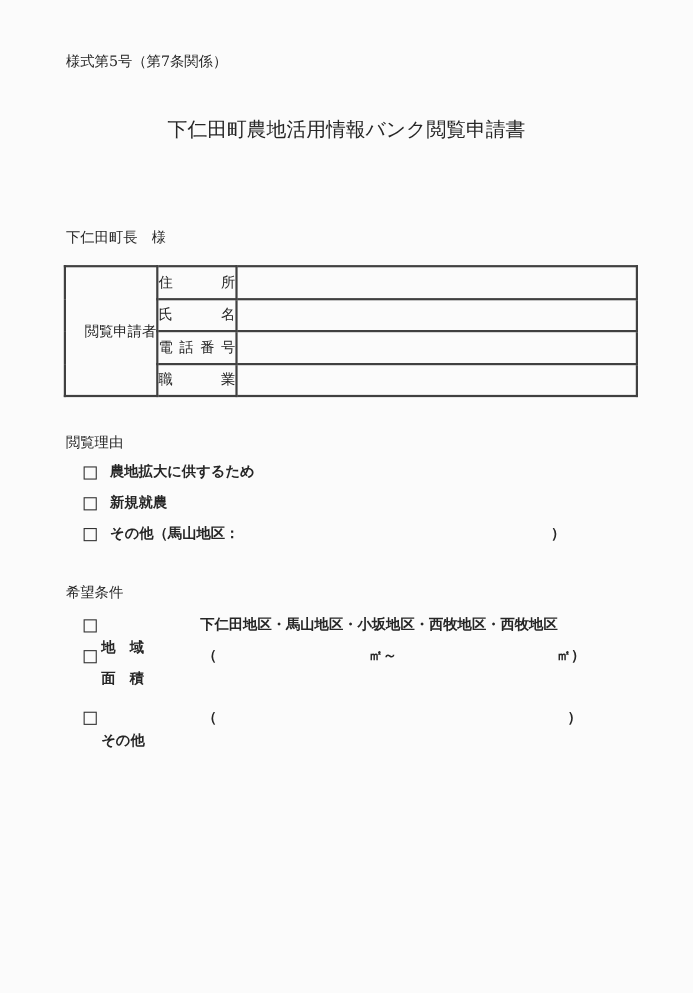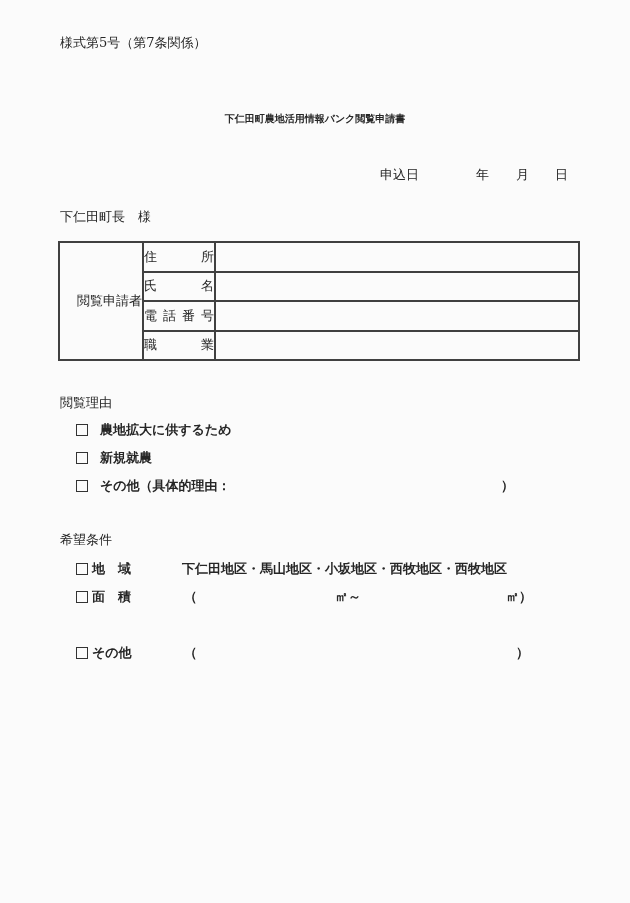--- a/index.html
+++ b/index.html
@@ -8,22 +8,22 @@
     width:630px;height:903px;
     background:#fbfbfb;
     color:#262626;
     font-family:"DejaVu Serif","Liberation Serif",serif;
     font-size:13px;
     overflow:hidden;
     margin:0 auto;
   }
   .abs{position:absolute;line-height:18px;white-space:nowrap;}
 
-  .form-number{left:60px;top:34px;text-align:center;}
-  .doc-title{left:0;right:0;top:110px;text-align:center;font-size:10px;font-weight:bold;margin:0;}
+  .form-number{left:60px;top:48px;text-align:center;}
+  .doc-title{left:0;right:0;top:110px;text-align:center;font-size:18px;font-weight:normal;margin:0;}
   .date-line{left:0;top:166px;width:100%;height:18px;}
   .date-line span{position:absolute;}
   .dl-label{left:380px;}
   .dl-year{left:476px;}
   .dl-month{left:516px;}
   .dl-day{left:555px;}
   .addressee{left:60px;top:208px;}
 
   table.applicant{
     position:absolute;left:58px;top:241px;
@@ -42,43 +42,37 @@
 
   .section-heading{left:60px;}
   .cb-row{left:0;width:100%;height:18px;font-weight:bold;}
   .cb{
     position:absolute;left:76px;top:3px;
     width:10px;height:10px;
     border:1px solid #333;
     background:transparent;
   }
   .cb-row .txt{position:absolute;left:100px;}
-  .cb-row .txt2{position:absolute;left:92px;}
+  .cb-row .txt2{position:absolute;left:92px;margin-top:21px;}
   .cb-row .valtxt{position:absolute;left:182px;}
   .cb-row .paren-open{position:absolute;left:184px;}
   .cb-row .paren-mid{position:absolute;left:335px;}
   .cb-row .paren-close-a{position:absolute;left:506px;}
   .cb-row .paren-close-b{position:absolute;left:501px;}
   .cb-row .paren-close-c{position:absolute;left:516px;}
 </style>
 </head>
 <body>
 
 <div class="page">
 
   <div class="abs form-number">様式第5号（第7条関係）</div>
 
   <h1 class="abs doc-title">下仁田町農地活用情報バンク閲覧申請書</h1>
 
-  <div class="abs date-line">
-    <span class="dl-label">申込日</span>
-    <span class="dl-year">年</span>
-    <span class="dl-month">月</span>
-    <span class="dl-day">日</span>
-  </div>
 
   <div class="abs addressee">下仁田町長　様</div>
 
   <table class="applicant">
     <tbody>
       <tr>
         <td class="head" rowspan="4">閲覧申請者</td>
         <td class="lbl">住　所</td>
         <td class="val"></td>
       </tr>
@@ -102,21 +96,21 @@
   <div class="abs cb-row" style="top:421px">
     <span class="cb"></span>
     <span class="txt">農地拡大に供するため</span>
   </div>
   <div class="abs cb-row" style="top:449px">
     <span class="cb"></span>
     <span class="txt">新規就農</span>
   </div>
   <div class="abs cb-row" style="top:477px">
     <span class="cb"></span>
-    <span class="txt">その他（具体的理由：</span>
+    <span class="txt">その他（馬山地区：</span>
     <span class="paren-close-b">）</span>
   </div>
 
   <div class="abs section-heading" style="top:531px">希望条件</div>
 
   <div class="abs cb-row" style="top:560px">
     <span class="cb"></span>
     <span class="txt2">地　域</span>
     <span class="valtxt">下仁田地区・馬山地区・小坂地区・西牧地区・西牧地区</span>
   </div>

